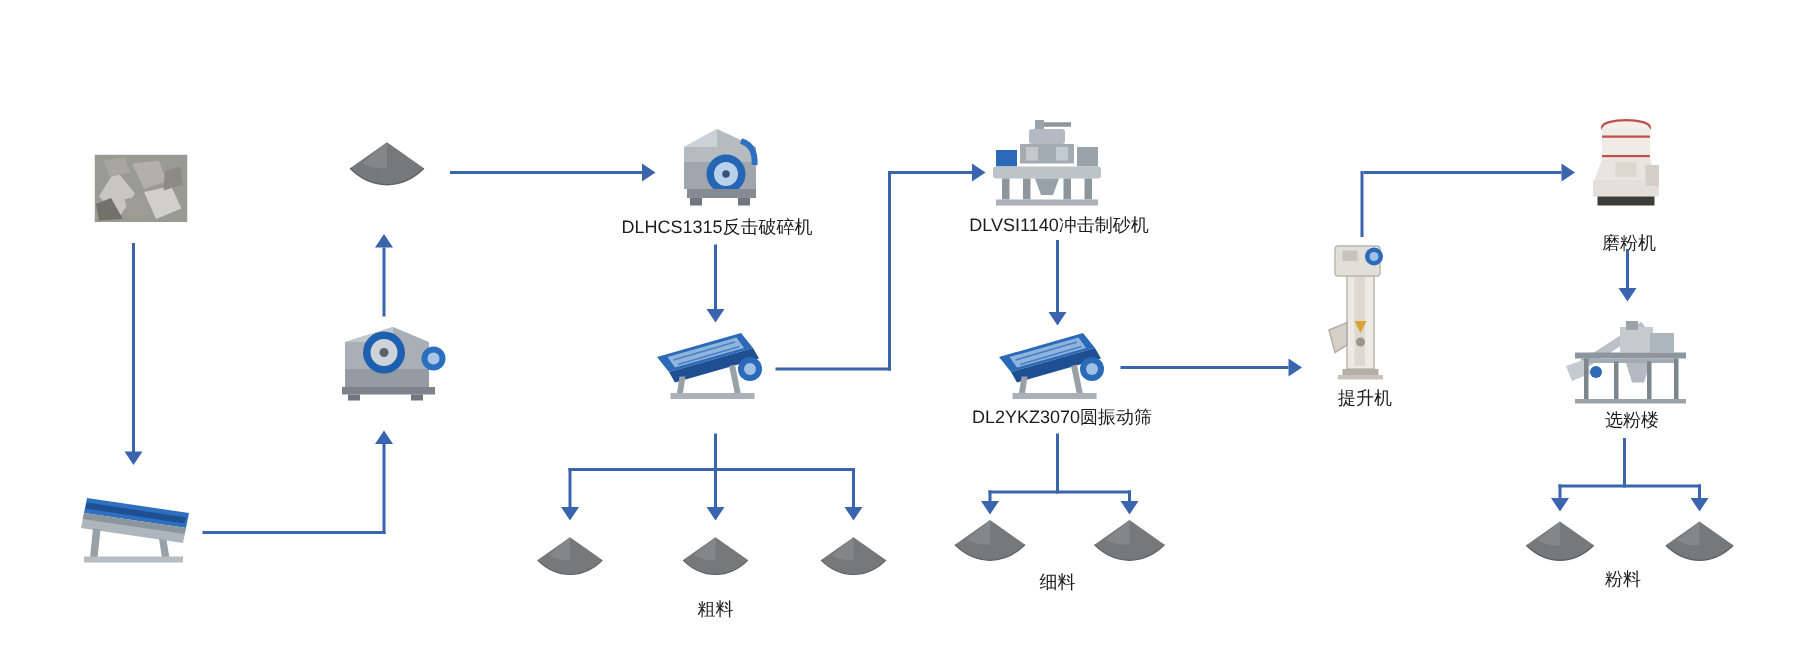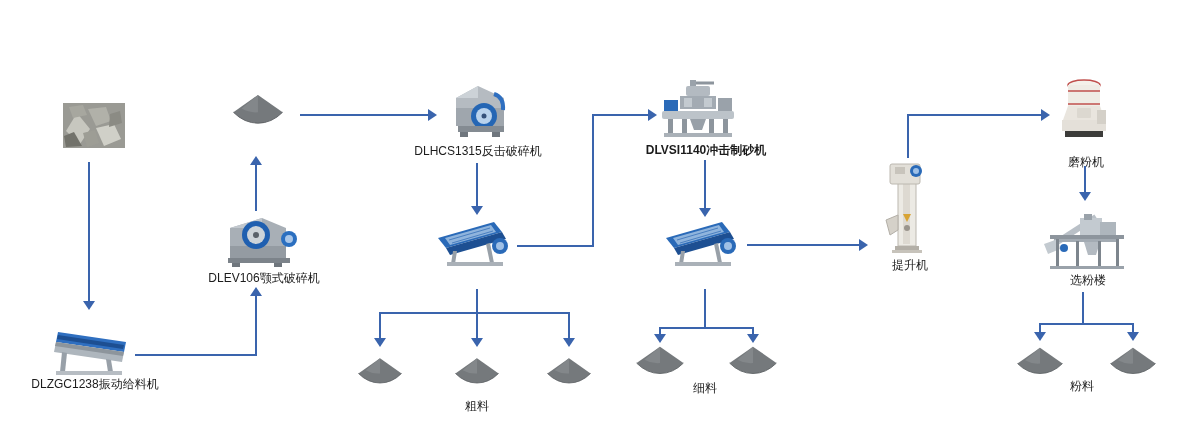--- a/index.html
+++ b/index.html
@@ -249,24 +249,23 @@
     </svg>
   </div>
   <div class="node" style="left:1108px;top:346px;">
     <svg width="50" height="30" viewBox="0 0 60 34">
       <path class="cone-main" d="M30 1 L57 20 Q45 32 30 32 Q15 32 3 20 Z"></path>
       <path d="M30 1 L12 16 Q21 21 30 20 Z" fill="#83878a"></path>
       <path d="M3 20 Q15 32 30 32 Q45 32 57 20" fill="none" stroke="#5d6164" stroke-width="1"></path>
     </svg>
   </div>
 
-  <div class="lbl" style="left:10px;top:375px;width:170px;">DLZGC1238振动给料机</div>
-  <div class="lbl" style="left:188px;top:269px;width:152px;">DLEV106颚式破碎机</div>
   <div class="lbl" style="left:392px;top:142px;width:172px;">DLHCS1315反击破碎机</div>
-  <div class="lbl" style="left:620px;top:141px;width:172px;font-weight:bold;">DLVSI1140冲击制砂机</div>
+  <div class="lbl" style="left:620px;top:141px;width:172px;">DLVSI1140冲击制砂机</div>
+  <div class="lbl" style="left:625px;top:269px;width:166px;">DL2YKZ3070圆振动筛</div>
   <div class="lbl" style="left:880px;top:256px;width:60px;">提升机</div>
   <div class="lbl" style="left:1056px;top:153px;width:60px;">磨粉机</div>
   <div class="lbl" style="left:1058px;top:271px;width:60px;">选粉楼</div>
   <div class="lbl" style="left:447px;top:397px;width:60px;">粗料</div>
   <div class="lbl" style="left:675px;top:379px;width:60px;">细料</div>
   <div class="lbl" style="left:1052px;top:377px;width:60px;">粉料</div>
 
   <div class="ln v" style="left:88px;top:162px;height:140px;"></div>
   <div class="arr down" style="left:83px;top:301px;"></div>
 

